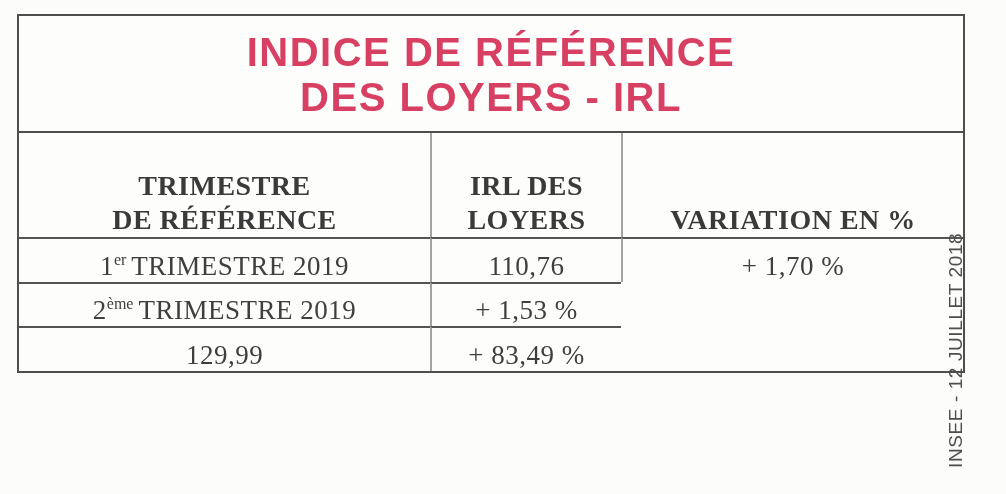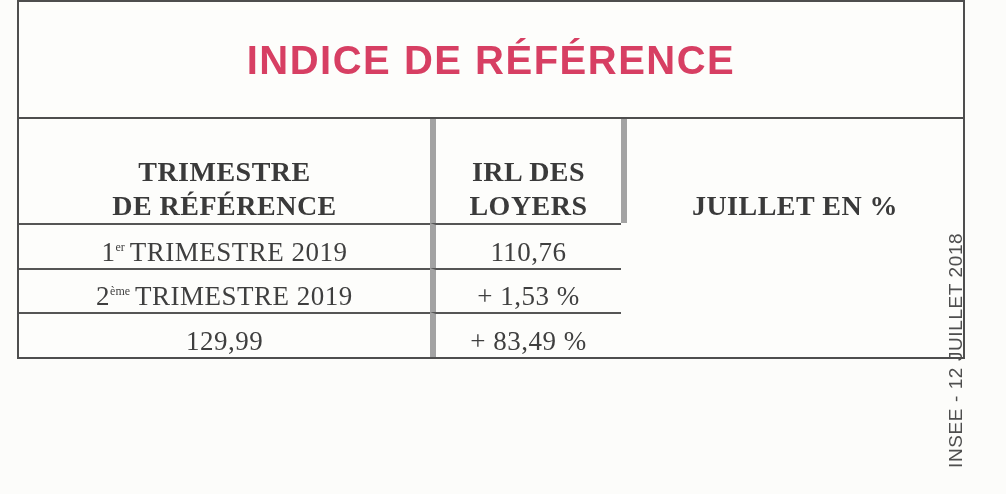--- a/index.html
+++ b/index.html
@@ -9,21 +9,21 @@
     background: #fbfbf8;
     overflow: hidden;
     position: relative;
   }
   .page {
     position: absolute; inset: 0;
     background: #fcfcfa;
   }
   .irl-table {
     position: absolute;
-    left: 17px; top: 0;
+    left: 17px; top: 14px;
     width: 948px; height: 359px;
     border: 2px solid #4e4e4e;
     background: #fdfdfb;
     display: grid;
     grid-template-rows: 117px 104px 1fr 1fr 1fr;
   }
   .title-block {
     grid-column: 1 / -1;
     display: flex; flex-direction: column;
     align-items: center; justify-content: center;
@@ -46,39 +46,39 @@
   .trow + .trow .cell { border-top: 2px solid #555; }
   .header-row .cell { border-top: none; }
   .cell {
     display: flex; flex-direction: column;
     align-items: center; justify-content: flex-end;
     text-align: center;
     color: #3c3c3c;
     overflow: hidden;
     font-family: Liberation Serif, serif;
   }
-  .cell + .cell { border-left: 6px solid #a3a3a3; }
+  .cell + .cell { border-left: 2px solid #a3a3a3; }
   .header-row { border-top: none; }
   .header-line {
     font-weight: 700;
     font-size: 28px;
     line-height: 34px;
     letter-spacing: 0.5px;
     color: #3a3a3a;
     white-space: nowrap;
   }
   .body-cell {
     font-size: 27px;
     font-weight: 400;
     color: #3f3f3f;
     letter-spacing: 0.5px;
   }
   .trimestre-text { white-space: nowrap; }
   .trimestre-text sup {
-    font-size: 12px;
+    font-size: 16px;
     vertical-align: super;
     line-height: 0;
     margin-right: 5px;
     letter-spacing: 0px;
   }
   .source-caption {
     position: absolute;
     left: 972px; top: 436px;
     width: 322px; height: 32px;
     transform: rotate(-90deg);
@@ -92,41 +92,43 @@
 </style>
 </head>
 <body>
 
 <div class="page">
 
   <div class="irl-table">
 
     <div class="title-block">
       <div class="title-line">INDICE DE RÉFÉRENCE</div>
+      <div class="title-line">DES LOYERS - IRL</div>
     </div>
 
     <div class="trow header-row">
       <div class="cell">
         <span class="header-line">TRIMESTRE</span>
         <span class="header-line">DE RÉFÉRENCE</span>
       </div>
       <div class="cell">
         <span class="header-line">IRL DES</span>
         <span class="header-line">LOYERS</span>
       </div>
       <div class="cell">
-        <span class="header-line">JUILLET EN %</span>
+        <span class="header-line">VARIATION EN %</span>
       </div>
     </div>
 
     <div class="trow">
       <div class="cell body-cell">
         <span class="trimestre-text"><span>1</span><sup>er</sup><span>TRIMESTRE 2019</span></span>
       </div>
       <div class="cell body-cell">110,76</div>
+      <div class="cell body-cell">+ 1,70 %</div>
     </div>
 
     <div class="trow">
       <div class="cell body-cell">
         <span class="trimestre-text"><span>2</span><sup>ème</sup><span>TRIMESTRE 2019</span></span>
       </div>
       <div class="cell body-cell">+ 1,53 %</div>
     </div>
 
     <div class="trow">

